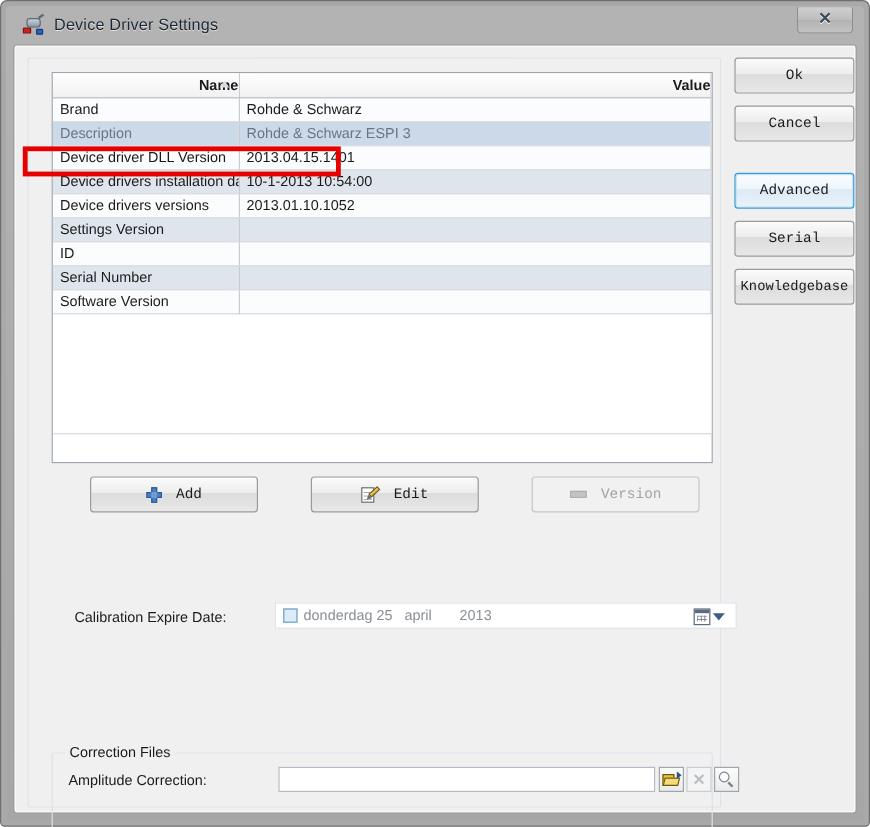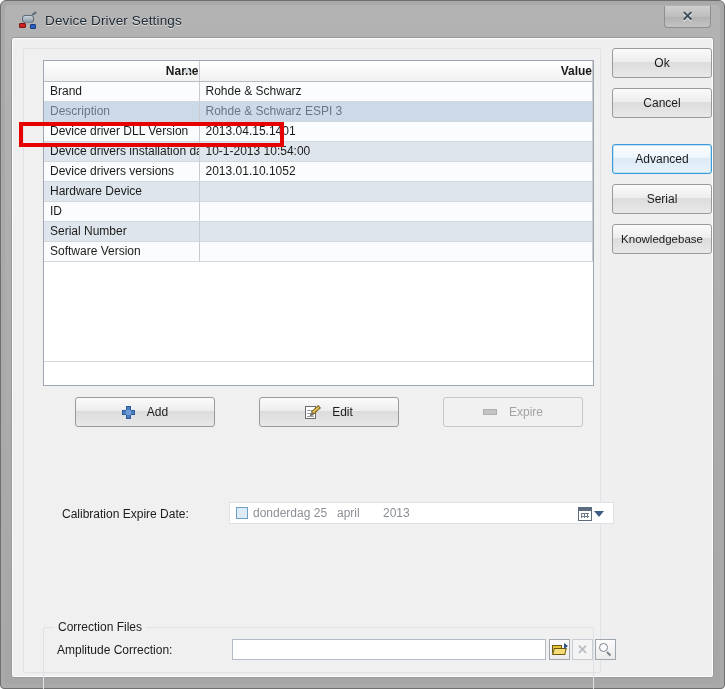--- a/index.html
+++ b/index.html
@@ -113,21 +113,21 @@
   .grid tr.alt td{background:#dfe5ec;}
   .grid tr.plain td{background:#fbfcfd;}
   .grid tr.sel td{background:#ccd9e8;color:#6b7683;}
   .col-name{width:155px;}
   
   .btn{
     box-sizing:border-box;
     border:1px solid #9a9a9a;
     border-radius:3px;
     background:linear-gradient(#fbfbfb,#ededed 45%,#dcdcdc 46%,#e8e8e8);
-    font-family:Liberation Sans, sans-serif;
+    font-family:Liberation Mono, monospace;
     font-size:12px;
     color:#1b1b1b;
     display:flex;align-items:center;justify-content:center;
     cursor:pointer;
     text-align:center;
   }
   .btn.disabled{
     color:#a3a3a3;
     border-color:#c6c6c6;
     background:#f1f1f1;
@@ -374,21 +374,21 @@
               </tr>
               <tr class="alt">
                 <td class="col-name">Device drivers installation date</td>
                 <td>10-1-2013 10:54:00</td>
               </tr>
               <tr class="plain">
                 <td class="col-name">Device drivers versions</td>
                 <td>2013.01.10.1052</td>
               </tr>
               <tr class="alt">
-                <td class="col-name">Hardware Device</td>
+                <td class="col-name">Settings Version</td>
                 <td></td>
               </tr>
               <tr class="plain">
                 <td class="col-name">ID</td>
                 <td></td>
               </tr>
               <tr class="alt">
                 <td class="col-name">Serial Number</td>
                 <td></td>
               </tr>
@@ -416,21 +416,21 @@
           <span class="ico-edit">
             <span class="pad"></span>
               <span class="lines"></span>
               <span class="pencil"></span>
               <span class="tip"></span>
           </span>
           <span class="lbl">Edit</span>
         </div>
         <div class="btn disabled" id="btn-remove">
           <span class="ico-minus"></span>
-          <span class="lbl">Expire</span>
+          <span class="lbl">Version</span>
         </div>
       </div>
 
       <div class="calib-label">Calibration Expire Date:</div>
       <div class="date-field">
         <span class="date-check"></span>
         <span class="date-text">
           <span class="date-d">donderdag 25</span><span class="date-m">april</span><span>2013</span>
         </span>
         <span class="date-btn">

